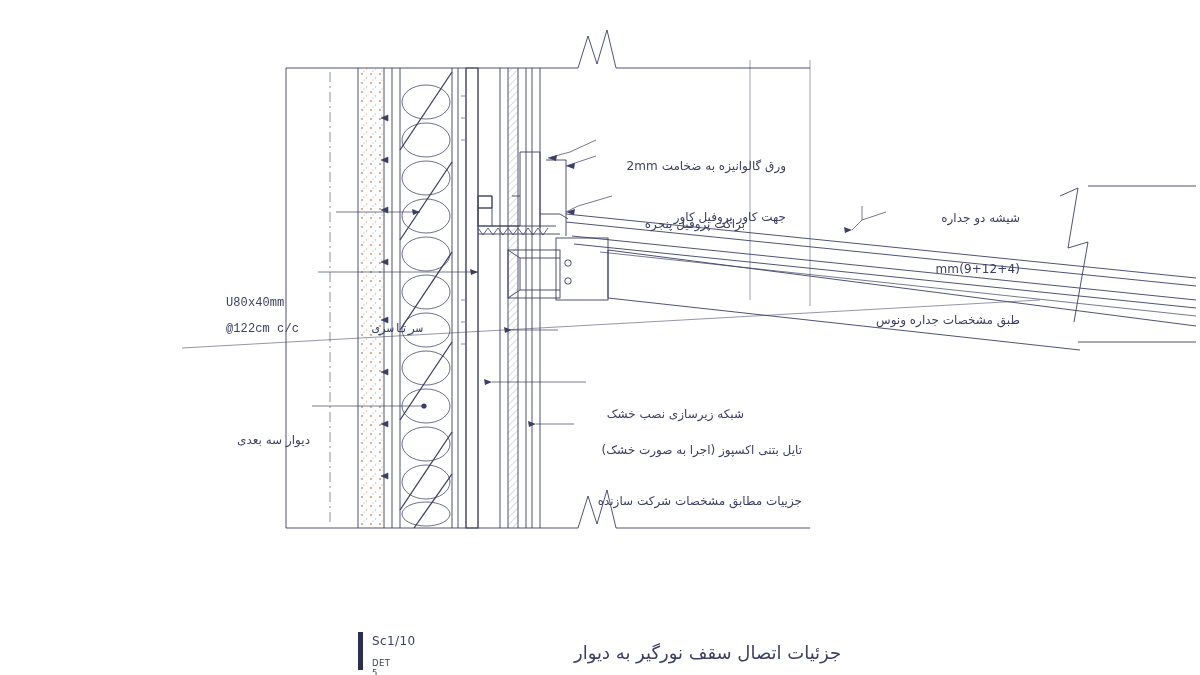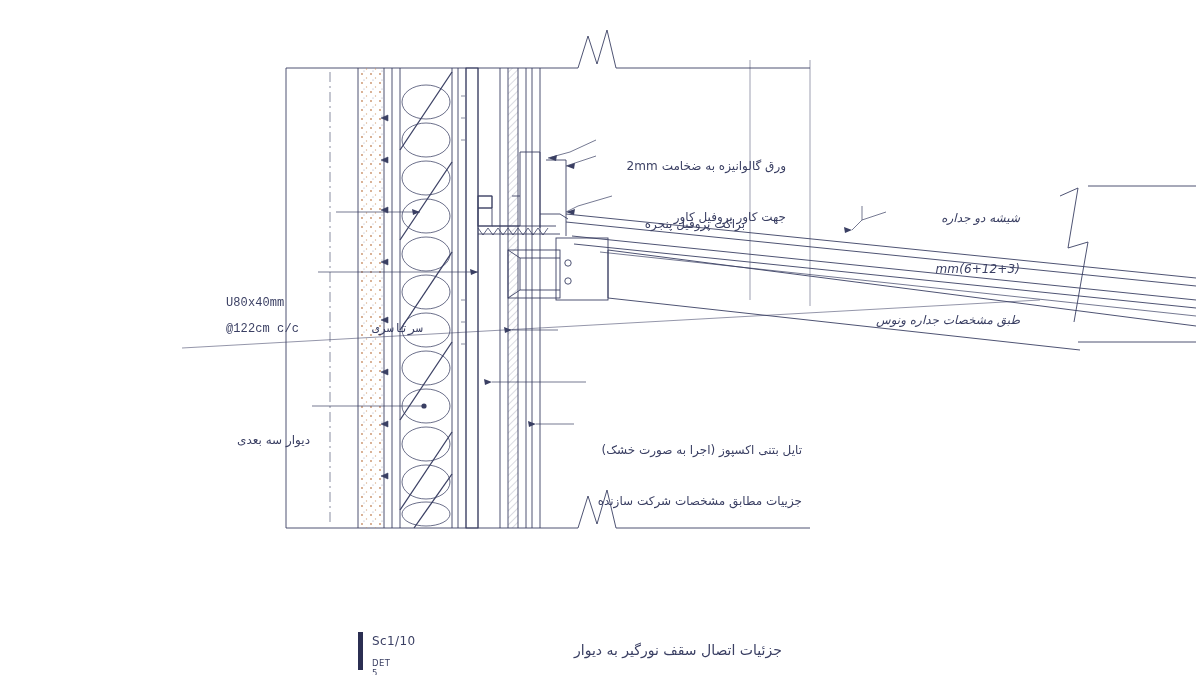--- a/index.html
+++ b/index.html
@@ -21,21 +21,21 @@
     direction:rtl;
     text-align:right;
     white-space:pre;
     letter-spacing:0.1px;
   }
   .lbl.ltr{direction:ltr;text-align:left;font-family:Liberation Mono, monospace;}
   .title-block{position:absolute;left:358px;top:632px;}
   .title-bar{position:absolute;left:0;top:0;width:5px;height:38px;background:#2b2f52;}
   .title-code{position:absolute;left:14px;top:2px;font-size:12px;color:#3a3f63;letter-spacing:.4px;}
   .title-det{position:absolute;left:14px;top:26px;font-size:8.5px;color:#3a3f63;letter-spacing:.4px;}
-  .title-main{position:absolute;left:216px;top:10px;font-size:14px;color:#3a3f63;direction:rtl;white-space:pre;text-align:right;}
+  .title-main{position:absolute;left:216px;top:10px;font-size:18px;color:#3a3f63;direction:rtl;white-space:pre;text-align:right;}
 </style>
 </head>
 <body>
 
 <div id="stage">
 
   <svg class="draw" viewBox="0 0 1200 675">
     <defs>
       <pattern id="hatch45" width="7" height="7" patternUnits="userSpaceOnUse" patternTransform="rotate(45)">
         <line x1="0" y1="0" x2="0" y2="7" stroke="#3a3f63" stroke-width="0.6"></line>
@@ -204,35 +204,38 @@
 
   <div class="lbl" style="left:600px;top:124px;width:186px;">
     <div>ورق گالوانیزه به ضخامت 2mm</div>
     <div>جهت کاور پروفیل کاور</div>
   </div>
 
   <div class="lbl" style="left:615px;top:182px;width:130px;">
     <div>براکت پروفیل پنجره</div>
   </div>
 
-  <div class="lbl" style="left:876px;top:176px;width:144px;font-style:italic;">
+  <div class="lbl" style="left:876px;top:176px;width:144px;">
     <div>شیشه دو جداره</div>
-    <div>(6+12+3)mm</div>
+    <div>(9+12+4)mm</div>
     <div>طبق مشخصات جداره ونوس</div>
   </div>
 
 
   <div class="lbl ltr" style="left:226px;top:261px;width:92px;">
     <div>U80x40mm</div>
   </div>
   <div class="lbl ltr" style="left:226px;top:287px;width:150px;">
     <div>@122cm c/c          سرتاسری</div>
   </div>
 
 
+  <div class="lbl" style="left:584px;top:372px;width:160px;">
+    <div>شبکه زیرسازی نصب خشک</div>
+  </div>
 
   <div class="lbl" style="left:572px;top:408px;width:230px;">
     <div>تایل بتنی اکسپوز (اجرا به صورت خشک)</div>
     <div>جزییات مطابق مشخصات شرکت سازنده</div>
   </div>
 
   <div class="lbl" style="left:206px;top:398px;width:104px;">
     <div>دیوار سه بعدی</div>
   </div>
 

